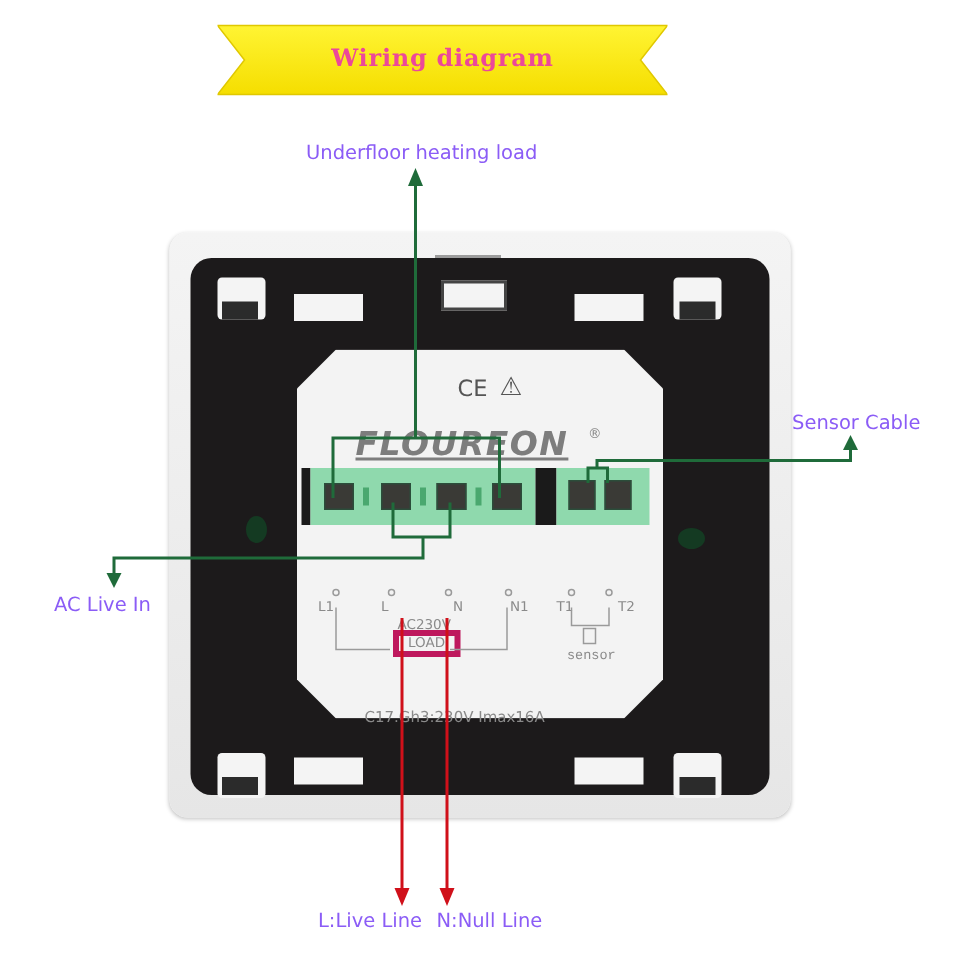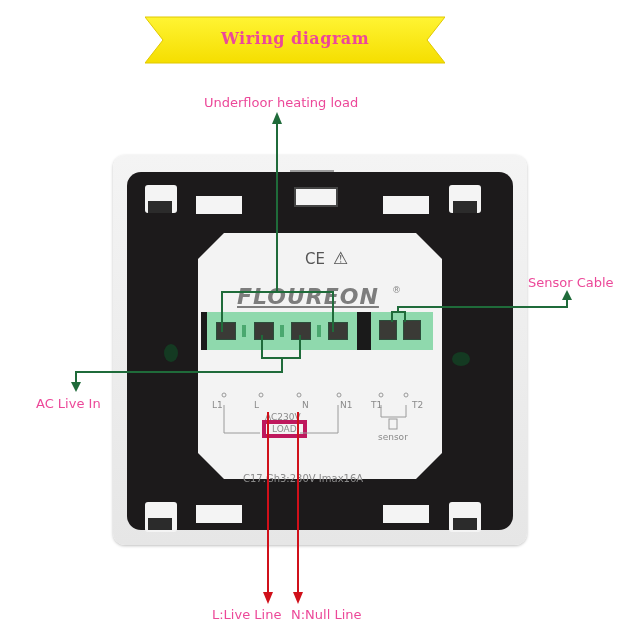--- a/index.html
+++ b/index.html
@@ -1,21 +1,21 @@
 <!DOCTYPE html>
 <html><head>
 <meta charset="utf-8">
 <style>
   html,body{margin:0;padding:0;background:#ffffff;}
   body{width:640px;height:640px;position:relative;overflow:hidden;font-family:"DejaVu Sans",sans-serif;}
   .abs{position:absolute;}
   .banner{left:145px;top:14px;width:300px;height:50px;}
   .banner-text{position:absolute;left:0;top:0;width:300px;height:50px;line-height:50px;text-align:center;
     font-family:"DejaVu Serif",serif;font-weight:bold;font-size:16px;color:#ec4899;letter-spacing:0.5px;}
-  .label{font-family:"DejaVu Sans",sans-serif;font-size:13px;color:#ec4899;white-space:nowrap;}
+  .label{font-family:"DejaVu Sans",sans-serif;font-size:13px;color:#8b5cf6;white-space:nowrap;}
   .frame{left:113px;top:155px;width:414px;height:390px;border-radius:12px;background:linear-gradient(#f4f4f4,#e6e6e6);
     box-shadow:0 1px 3px rgba(0,0,0,0.25);}
   .frame-inner{left:127px;top:172px;width:386px;height:358px;border-radius:14px;background:#1c1a1b;}
   .slot{background:#f4f4f4;}
   .clip{background:#f4f4f4;}
   .clip-dark{background:#2b2b2b;}
   .module{left:198px;top:233px;width:244px;height:246px;background:#f3f3f3;
     clip-path:polygon(26px 0,218px 0,244px 26px,244px 220px,218px 246px,26px 246px,0 220px,0 26px);}
   .terminal-block{background:#8fd9ad;}
   .term{background:#3a3a36;border:1px solid #2b4d3a;}
@@ -85,21 +85,21 @@
 <div class="abs term" style="left:403px;top:320px;width:16px;height:18px;"></div>
 
 <div class="abs small" style="left:212px;top:400px;">L1</div>
 <div class="abs small" style="left:254px;top:400px;">L</div>
 <div class="abs small" style="left:302px;top:400px;">N</div>
 <div class="abs small" style="left:340px;top:400px;">N1</div>
 <div class="abs small" style="left:371px;top:400px;">T1</div>
 <div class="abs small" style="left:412px;top:400px;">T2</div>
 <div class="abs small" style="left:265px;top:412px;">AC230V</div>
 <div class="abs small" style="left:262px;top:420px;border:4px solid #be185d;padding:0 6px;text-align:center;">LOAD</div>
-<div class="abs small" style="left:378px;top:432px;">sensor</div>
+<div class="abs small" style="left:378px;top:432px;font-family:Liberation Mono, monospace;">sensor</div>
 <div class="abs small" style="left:243px;top:449px;font-size:10px;margin-top:24px;">C17.Gh3:230V  Imax16A</div>
 
 <svg class="abs" style="left:0;top:0;" width="640" height="640">
 
   <g stroke="#9a9a9a" stroke-width="1" fill="none">
     <circle cx="224" cy="395" r="2"></circle>
       <circle cx="261" cy="395" r="2"></circle>
       <circle cx="299" cy="395" r="2"></circle>
       <circle cx="339" cy="395" r="2"></circle>
     <circle cx="381" cy="395" r="2"></circle>

